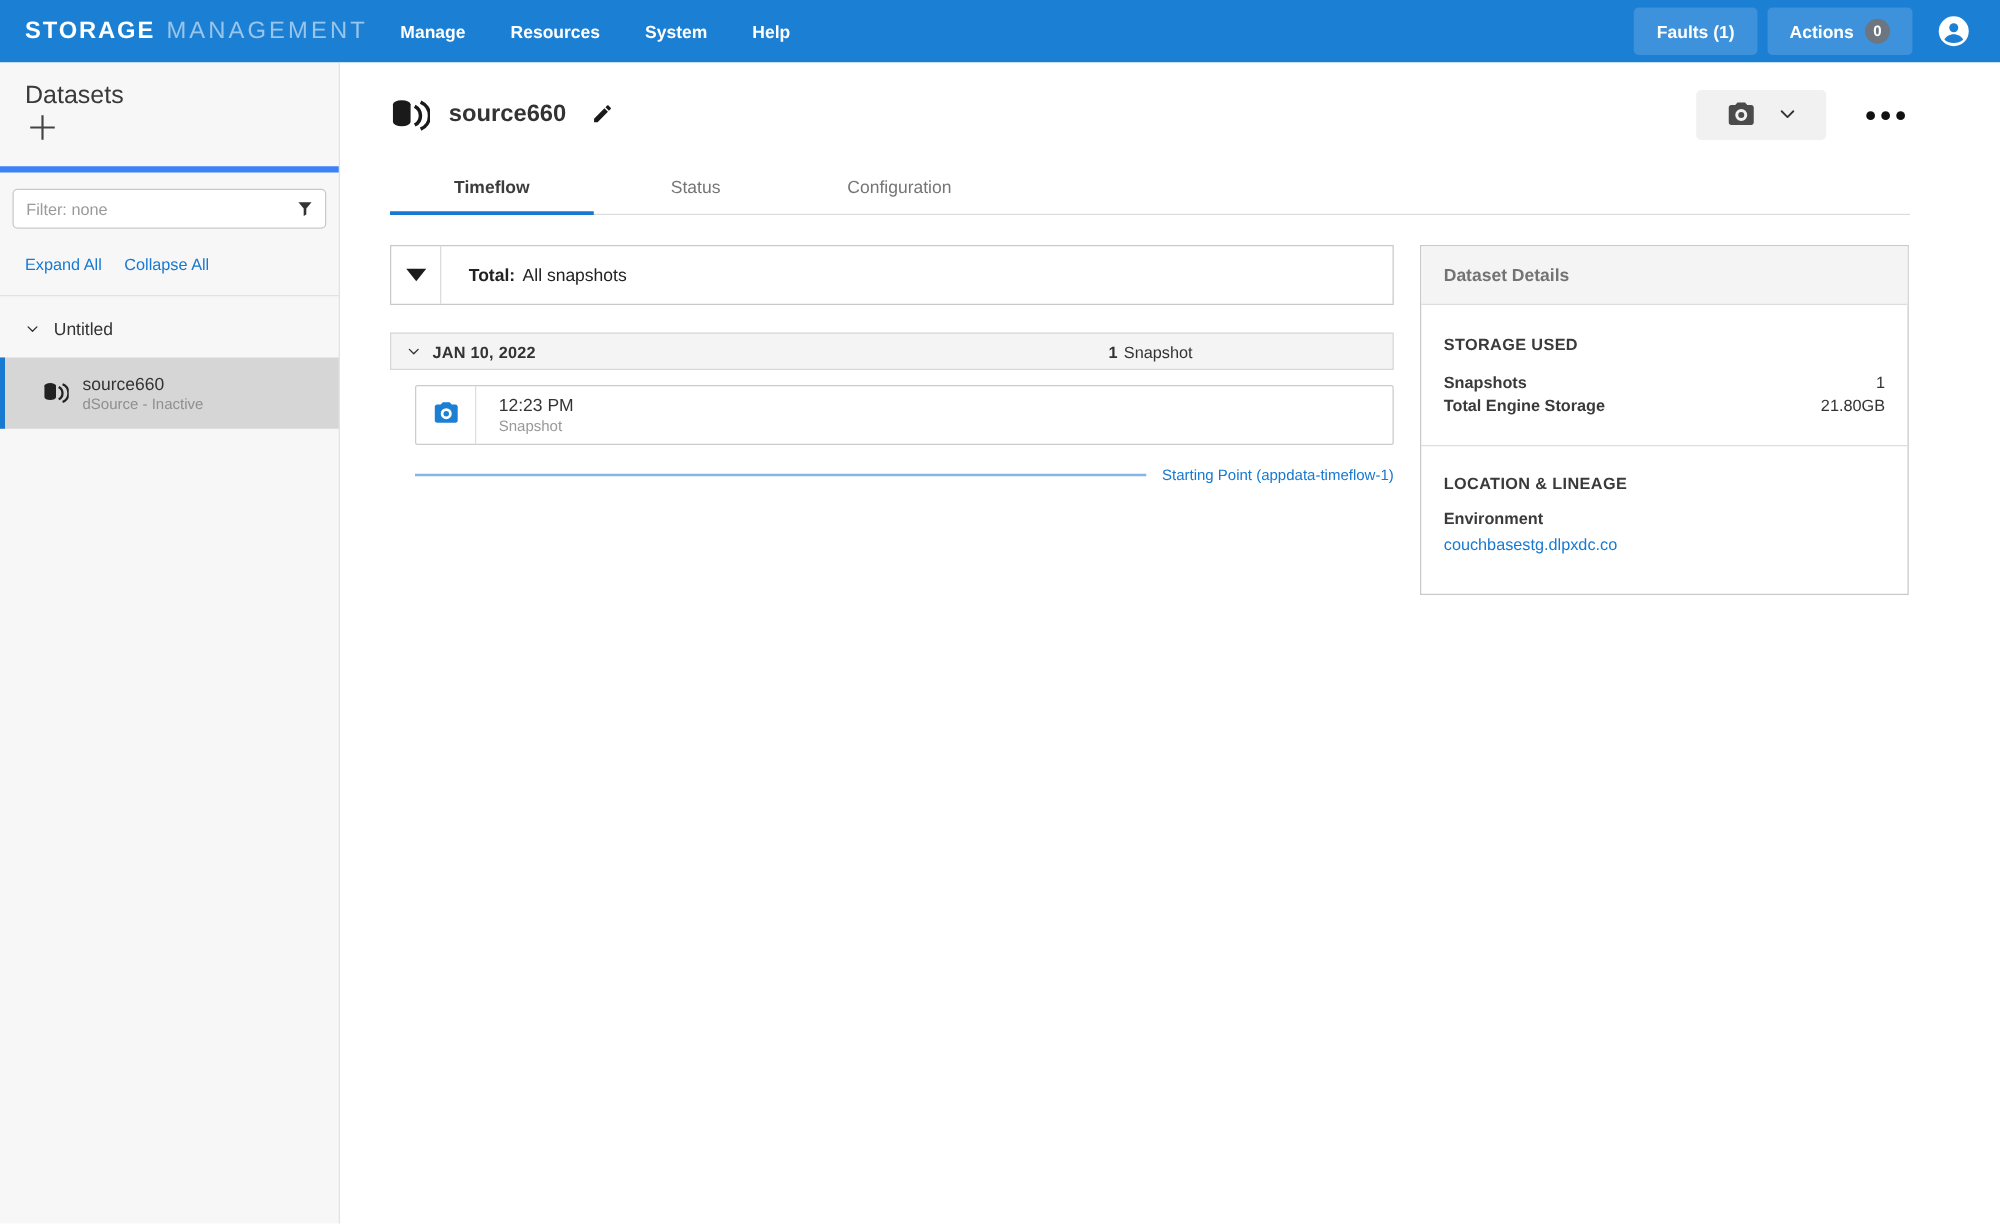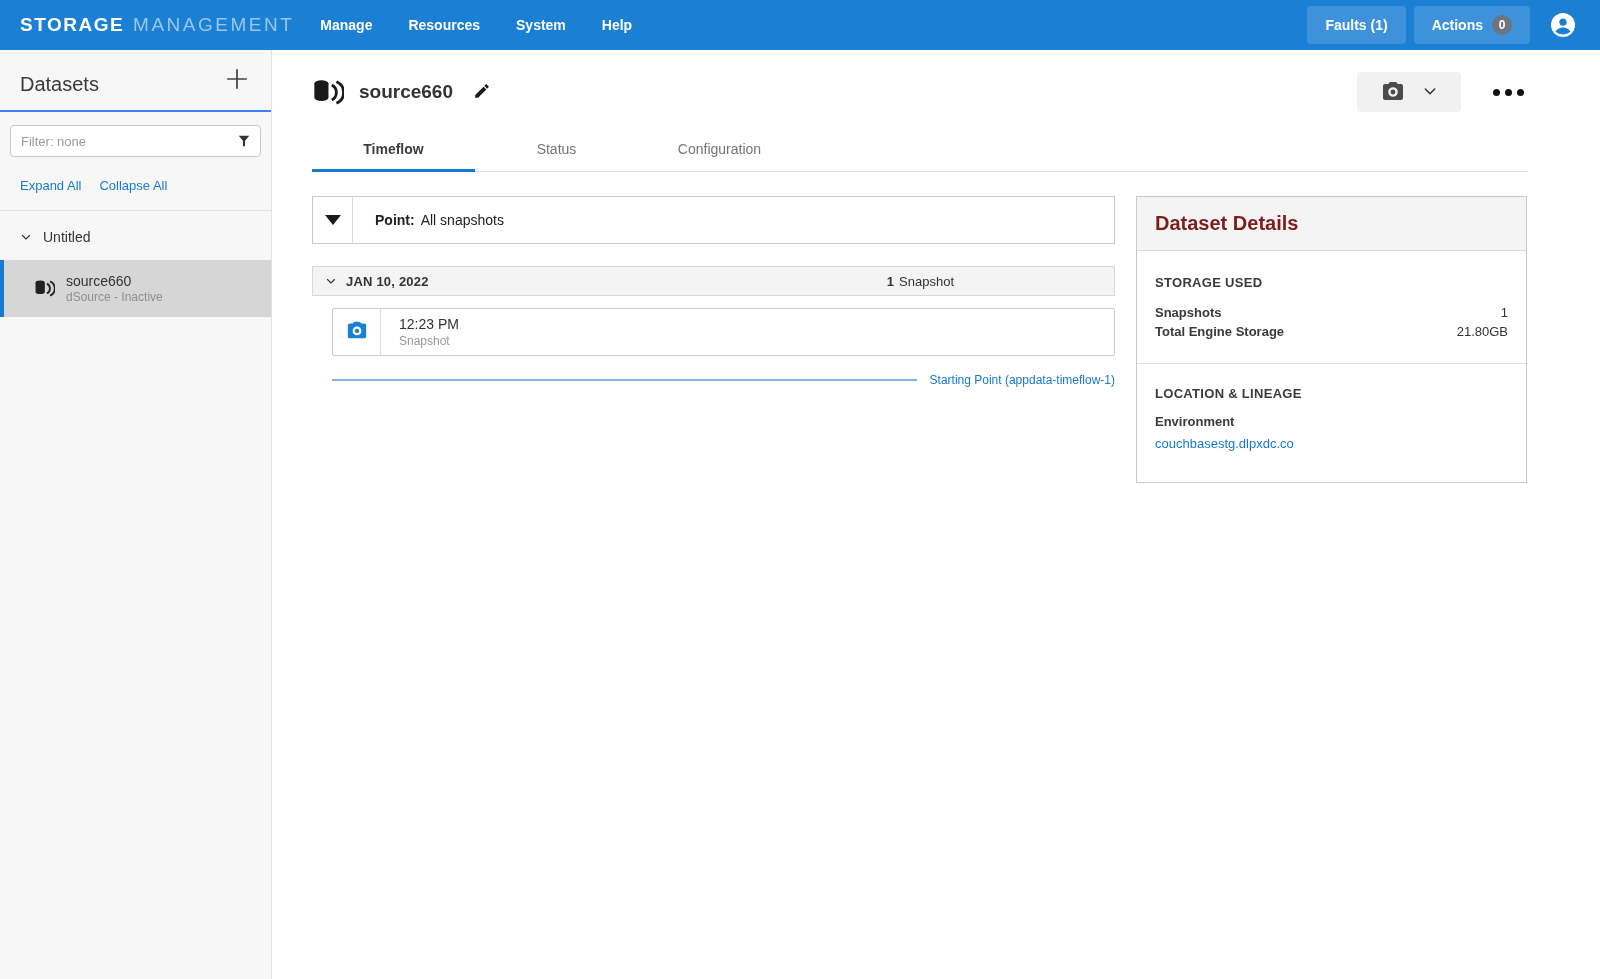--- a/index.html
+++ b/index.html
@@ -19,22 +19,22 @@
   .badge { background:#6d7680; color:#fff; border-radius:50%; width:20px; height:20px; font-size:12px; font-weight:700;
            display:inline-flex; align-items:center; justify-content:center; margin-left:9px; }
   .avatar { margin-left:12px; width:26px; height:26px; cursor:pointer; display:flex; }
 
   
   .layout { display:flex; height:929px; }
   .sidebar { width:272px; background:#f7f7f7; border-right:1px solid #e2e2e2; flex-shrink:0; }
   .main { flex:1; background:#fff; overflow:hidden; }
 
   
-  .sb-header { display:flex; align-items:flex-end; justify-content:space-between; padding:15px 20px 14px 20px;
-               border-bottom:2px solid #3b82f6; }
+  .sb-header { display:flex; align-items:flex-start; justify-content:space-between; padding:15px 20px 14px 20px;
+               border-bottom:5px solid #3b82f6;flex-direction:column; }
   .sb-title { font-size:20px; font-weight:400; color:#3a3a3a; }
   .plus-btn { background:none; border:none; cursor:pointer; display:flex; padding:2px; }
   .sb-filter { padding:13px 10px 12px 10px; position:relative; }
   .sb-filter input { width:100%; height:32px; border:1px solid #c9c9c9; border-radius:4px; background:#fff;
                      padding:0 32px 0 10px; font-family:inherit; font-size:13px; color:#0f766e; outline:none; }
   .sb-filter input::placeholder { color:#9a9a9a; }
   .funnel { position:absolute; right:20px; top:22px; cursor:pointer; display:flex; }
   .sb-links { display:flex; gap:18px; padding:9px 20px 17px 20px; border-bottom:1px solid #e2e2e2; }
   .sb-links a { color:#1779d0; font-size:13px; text-decoration:none; cursor:pointer; }
   .sb-group { display:flex; align-items:center; gap:11px; padding:18px 20px 15px 20px; cursor:pointer; }
@@ -91,22 +91,22 @@
   .snap-info { padding-left:18px; }
   .snap-time { font-size:14px; color:#333; line-height:18px; }
   .snap-type { font-size:12px; color:#999; line-height:16px; }
 
   .starting-point { margin:17px 0 0 20px; display:flex; align-items:center; }
   .sp-line { flex:1; border-top:2px solid #85b4e6; margin-right:13px; }
   .sp-label { font-size:12px; color:#1779d0; text-decoration:none; cursor:pointer; white-space:nowrap; }
 
   
   .details-panel { width:391px; border:1px solid #c9c9c9; background:#fff; }
-  .details-header { background:#f4f4f4; border-bottom:1px solid #ddd; padding:15px 18px; font-size:20px;
-                    font-weight:700; color:#7f1d1d; }
+  .details-header { background:#f4f4f4; border-bottom:1px solid #ddd; padding:15px 18px; font-size:14px;
+                    font-weight:700; color:#737373; }
   .details-section { padding:24px 18px 22px 18px; }
   .details-section + .details-section { border-top:1px solid #ddd; padding:22px 18px 30px 18px; }
   .section-title { font-size:13px; font-weight:700; color:#3a3a3a; letter-spacing:0.3px; margin-bottom:13px; }
   .kv-row { display:flex; justify-content:space-between; font-size:13px; line-height:19px;text-align:center; }
   .kv-label { font-weight:700; color:#3a3a3a; }
   .kv-value { color:#333; }
   .env-label { font-size:13px; font-weight:700; color:#3a3a3a; margin-bottom:5px; }
   .env-link { font-size:13px; color:#1779d0; text-decoration:none; cursor:pointer; }
 </style>
 </head>
@@ -240,21 +240,21 @@
       </div>
 
       <div class="content">
 
         <div class="left-col">
           <div class="view-bar">
             <span class="view-toggle">
               <span class="tri-down"></span>
             </span>
             <span class="view-text">
-              <b>Point:</b><span>All snapshots</span>
+              <b>Total:</b><span>All snapshots</span>
             </span>
           </div>
 
           <div class="date-row">
             <span class="chev">
               <svg viewBox="0 0 24 24" width="12" height="12">
                   <path d="M5 9l7 7 7-7" stroke="#333" stroke-width="2.2" fill="none" stroke-linecap="round" stroke-linejoin="round"></path>
                 </svg>
             </span>
             <span class="date-label">JAN 10, 2022</span>

